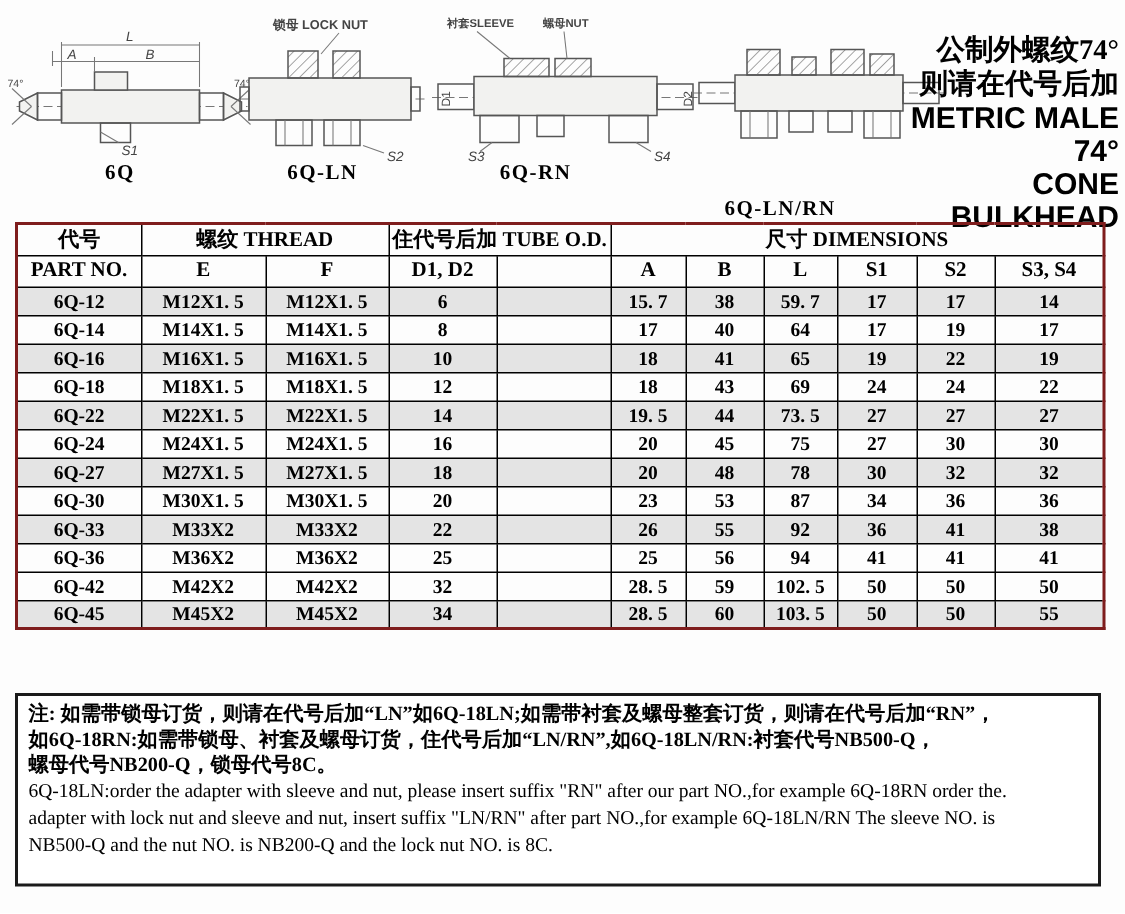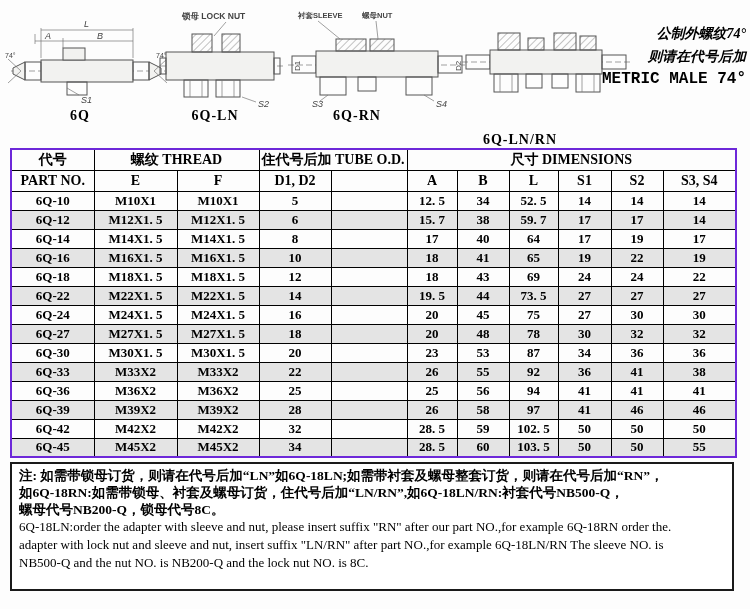--- a/index.html
+++ b/index.html
@@ -8,36 +8,36 @@
     position:relative; width:750px; height:609px; background:#fdfdfd;
     font-family:"Liberation Serif","DejaVu Serif",serif; color:#111; overflow:hidden;
   }
   
   .drawing { position:absolute; }
   .drawing svg { display:block; }
   .caption { position:absolute; font-weight:bold; font-size:14px; text-align:center;
              letter-spacing:1px; color:#000; }
   .titleblock { position:absolute; left:596px; top:22px; width:150px; text-align:right;
                 font-weight:bold; color:#000; }
-  .titleblock .cn { font-size:14px; line-height:23px;font-style:italic; }
-  .titleblock .en { font-size:16px; line-height:22px; font-family:Liberation Mono, monospace; }
+  .titleblock .cn { font-size:19px; line-height:23px; }
+  .titleblock .en { font-size:20px; line-height:22px; font-family:Liberation Sans, sans-serif; }
   .dline { stroke:#555; stroke-width:1; fill:none; }
   .dthin { stroke:#777; stroke-width:0.7; fill:none; }
   .dfill { fill:#f2f2f0; stroke:#555; stroke-width:1; }
   .dtext { font-family:"Liberation Sans","DejaVu Sans",sans-serif; fill:#444; }
   
   table.spec {
     position:absolute; left:10px; top:148px; width:725px;
     border-collapse:collapse; table-layout:fixed;
     font-size:13px; font-weight:bold; text-align:center; color:#000;
   }
   table.spec th, table.spec td { border:1px solid #000; padding:0; height:19px;
     overflow:hidden; white-space:nowrap; font-weight:bold; }
   table.spec th { height:21px; font-size:14px; }
-  table.spec { border:2px solid #6d28d9; }
+  table.spec { border:2px solid #7f1d1d; }
   table.spec tr.shaded td { background:#e4e4e4; }
   
   .notebox { position:absolute; left:10px; top:462px; width:724px; height:129px;
              border:2px solid #1a1a1a; padding:3px 7px 0 7px; background:#fff; }
   .note-cn { font-weight:bold; font-size:13.5px; line-height:17px; color:#000; }
   .note-en { font-size:13px; line-height:18px; color:#000; }
 </style>
 </head>
 <body>
 
@@ -149,20 +149,21 @@
       <line class="dthin" x1="120" y1="60" x2="120" y2="78"></line>
       <line class="dthin" x1="132" y1="60" x2="132" y2="78"></line>
     </svg>
   </div>
   <div class="caption" style="left:455px; top:108px; width:130px;margin-top:24px;">6Q-LN/RN</div>
 
   <div class="titleblock">
     <div class="cn">公制外螺纹74°</div>
     <div class="cn">则请在代号后加</div>
     <div class="en">METRIC MALE 74°</div>
+    <div class="en">CONE BULKHEAD</div>
   </div>
 
   <table class="spec">
     <colgroup>
       <col style="width:83px">
         <col style="width:83px">
         <col style="width:82px">
       <col style="width:72px">
         <col style="width:76px">
         <col style="width:50px">
@@ -187,33 +188,20 @@
         <th></th>
         <th>A</th>
         <th>B</th>
         <th>L</th>
         <th>S1</th>
         <th>S2</th>
         <th>S3, S4</th>
       </tr>
     </thead>
     <tbody>
-        <tr>
-          <td>6Q-10</td>
-          <td>M10X1</td>
-          <td>M10X1</td>
-          <td>5</td>
-          <td></td>
-          <td>12. 5</td>
-          <td>34</td>
-          <td>52. 5</td>
-          <td>14</td>
-          <td>14</td>
-          <td>14</td>
-        </tr>
         <tr class="shaded">
           <td>6Q-12</td>
           <td>M12X1. 5</td>
           <td>M12X1. 5</td>
           <td>6</td>
           <td></td>
           <td>15. 7</td>
           <td>38</td>
           <td>59. 7</td>
           <td>17</td>
@@ -329,33 +317,20 @@
           <td>M36X2</td>
           <td>M36X2</td>
           <td>25</td>
           <td></td>
           <td>25</td>
           <td>56</td>
           <td>94</td>
           <td>41</td>
           <td>41</td>
           <td>41</td>
-        </tr>
-        <tr class="shaded">
-          <td>6Q-39</td>
-          <td>M39X2</td>
-          <td>M39X2</td>
-          <td>28</td>
-          <td></td>
-          <td>26</td>
-          <td>58</td>
-          <td>97</td>
-          <td>41</td>
-          <td>46</td>
-          <td>46</td>
         </tr>
         <tr>
           <td>6Q-42</td>
           <td>M42X2</td>
           <td>M42X2</td>
           <td>32</td>
           <td></td>
           <td>28. 5</td>
           <td>59</td>
           <td>102. 5</td>

